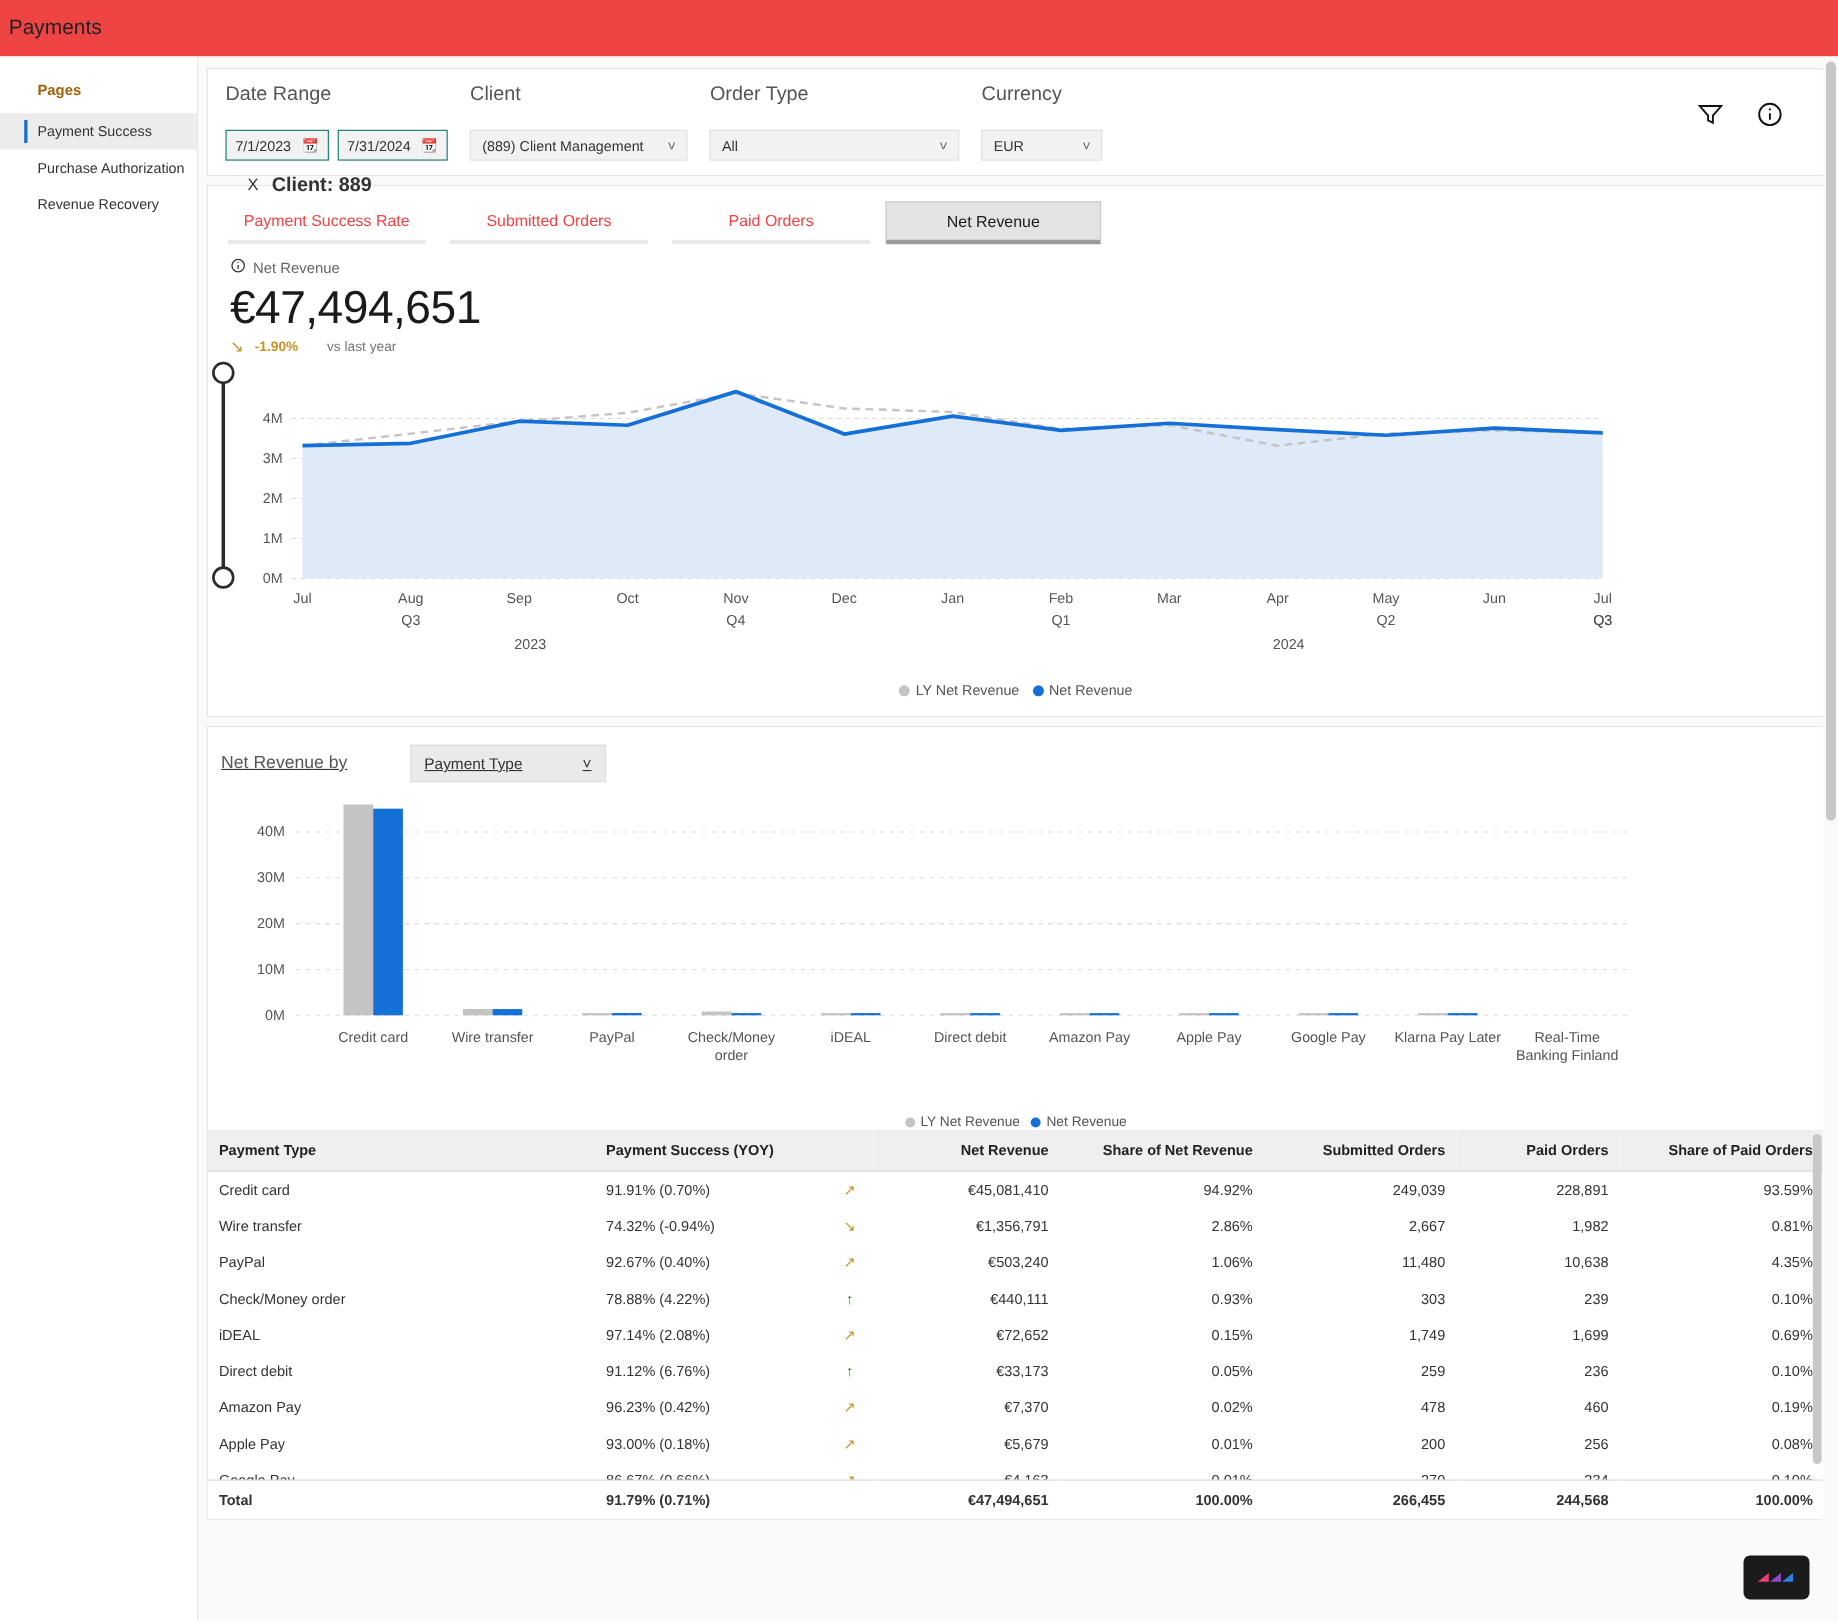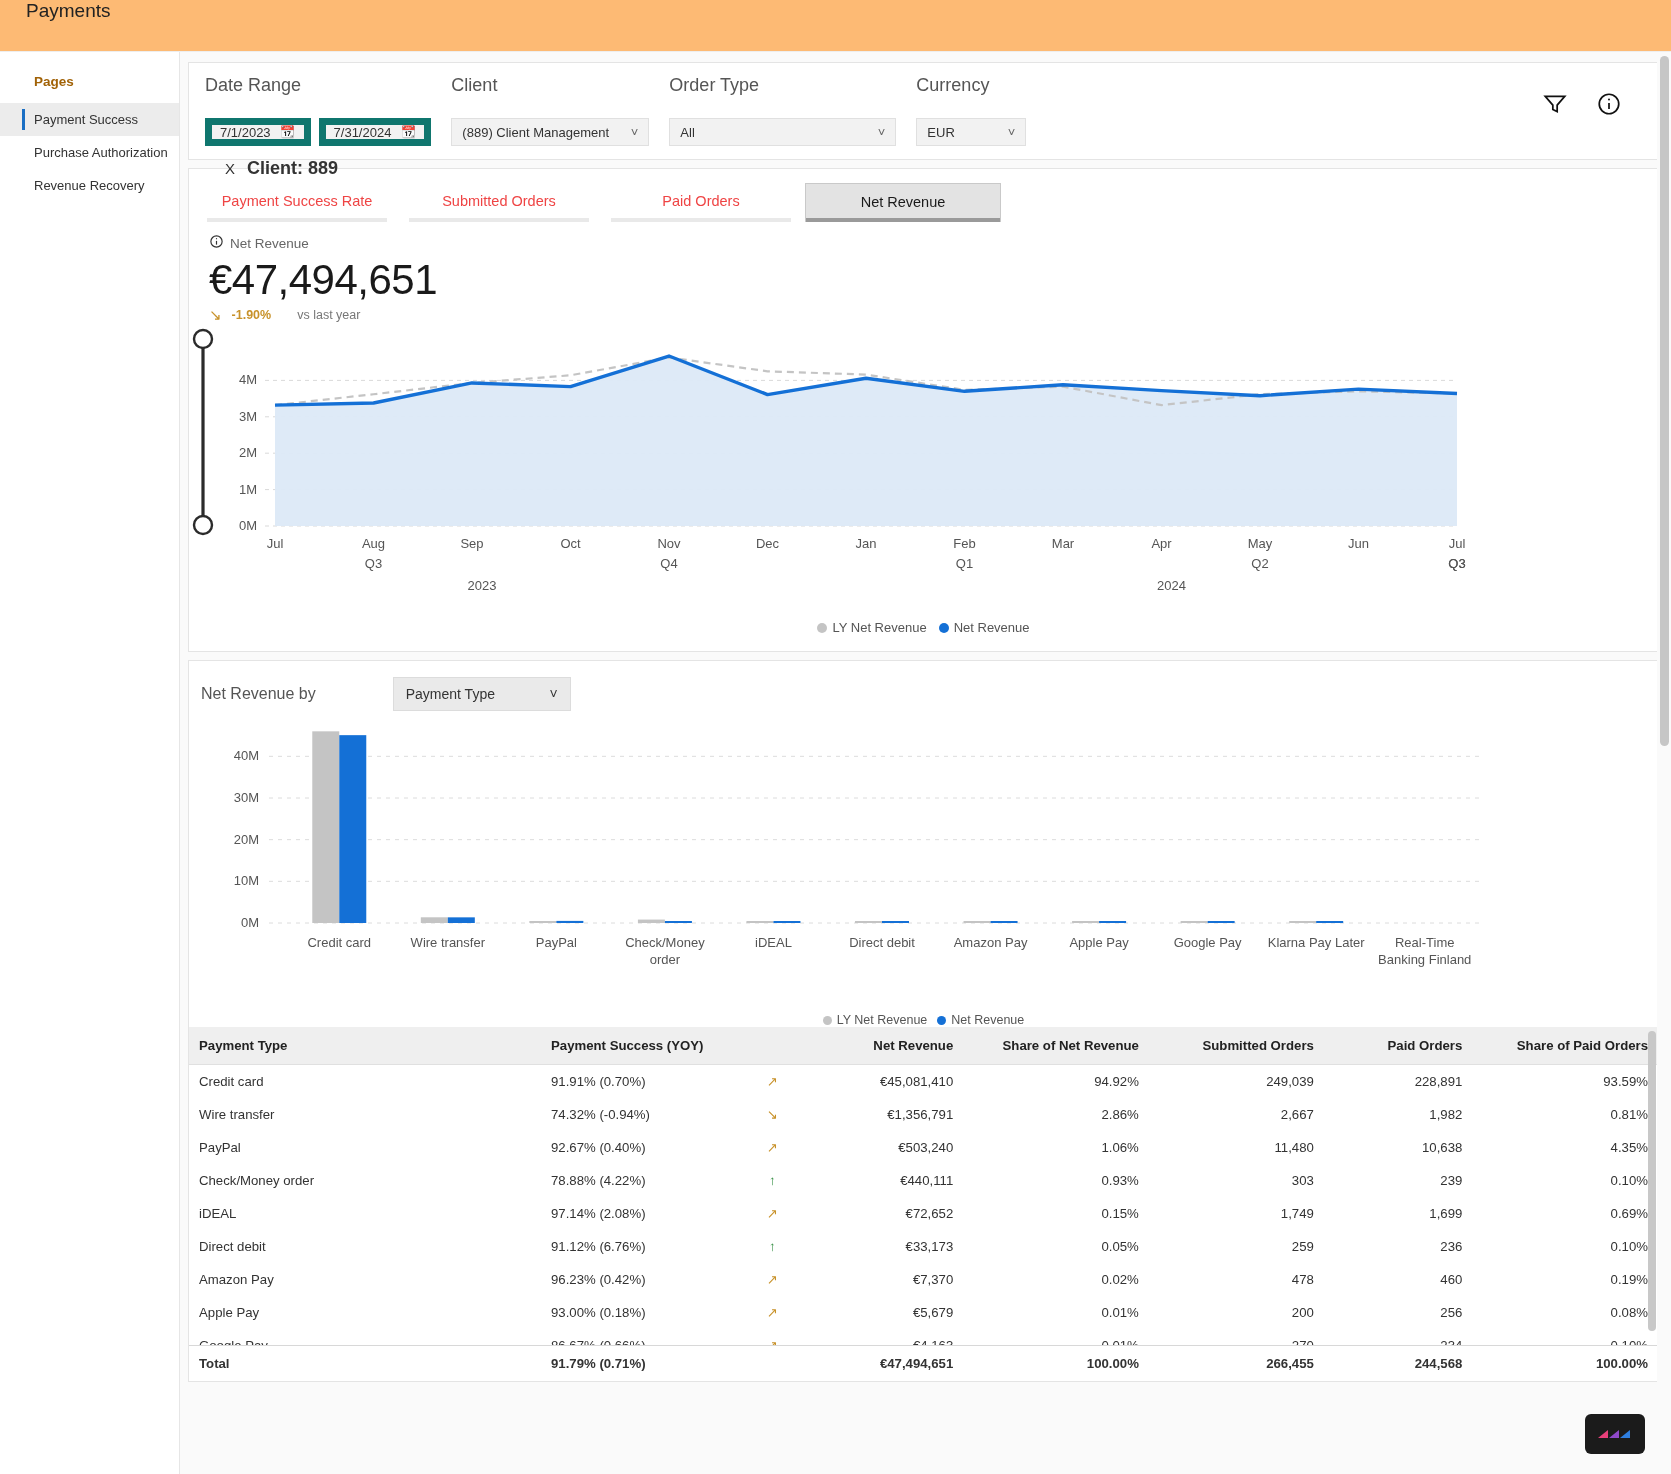--- a/index.html
+++ b/index.html
@@ -9,22 +9,22 @@
     background:#ffffff;
     font-family:"Liberation Sans", sans-serif;
     font-size:13px;
     color:#333333;
     overflow:hidden;
   }
   .app { position:relative; width:1671px; height:1474px; background:#fafafa; }
 
   
   .topbar {
-    height:52px; background:#fdba74;
-    display:flex; padding-left:26px;
+    height:52px; background:#ef4444;
+    display:flex; align-items:center; padding-left:8px;
     border-bottom:1px solid #eeeeee;
   }
   .topbar .title { font-size:19px; color:#222; font-weight:400; }
 
   
   .body { display:flex; height:1422px; }
 
   
   .sidebar { width:180px; background:#ffffff; border-right:1px solid #e6e6e6; padding-top:22px; }
   .sidebar .pages-label { font-size:13.5px; font-weight:bold; color:#a16207; padding:0 0 14px 34px; }
@@ -41,21 +41,21 @@
 
   .card { background:#ffffff; border:1px solid #e4e4e4; margin-bottom:8px; }
 
   
   .filterbar { padding:12px 16px 10px 16px; position:relative; height:98px; }
   .filters { display:flex; align-items:flex-start; gap:20px; }
   .fgroup { display:flex; flex-direction:column; }
   .flabel { font-size:18px; color:#555; margin-bottom:22px; }
   .fctrls { display:flex; gap:8px; }
   .inp {
-    background:#f2f2f2; border:7px solid #0f766e; height:28px; display:flex; align-items:center;
+    background:#f2f2f2; border:1px solid #0f766e; height:28px; display:flex; align-items:center;
     padding:0 8px; font-size:13px; color:#333; min-width:90px; justify-content:space-between;
   }
   .inp .cal { color:#777; font-size:12px; margin-left:10px; }
   .sel { background:#f2f2f2; border:1px solid #e0e0e0; height:28px; display:flex; align-items:center;
          padding:0 10px; font-size:13px; color:#333; justify-content:space-between; }
   .sel .chev { margin-left:14px; color:#666; }
   .chip-row { display:flex; align-items:center; gap:12px; margin-top:12px; padding-left:20px; }
   .chip-x { font-size:15px; color:#333; cursor:pointer; font-family:"Liberation Sans",sans-serif; }
   .chip-lbl { font-size:18px; font-weight:bold; color:#333; }
   .fb-icons { position:absolute; right:36px; top:28px; display:flex; gap:28px; align-items:center; }
@@ -83,21 +83,21 @@
   .kpi .delta .pct { color:#c8922a; font-weight:bold; font-size:12.5px; }
   .kpi .delta .vs { color:#777; margin-left:16px; font-size:12.5px; }
 
   
   .linewrap { position:relative; height:300px; margin-top:2px; }
   .legend { display:flex; justify-content:center; gap:12px; margin-top:-6px; font-size:13px; color:#555; }
   .legend .it { display:flex; align-items:center; gap:5px; }
   .dot { width:10px; height:10px; border-radius:50%; display:inline-block; }
 
   
-  .barhead { display:flex; align-items:center; gap:77px; padding:16px 0 0 12px; }
+  .barhead { display:flex; align-items:center; gap:57px; padding:16px 0 0 12px;text-decoration:underline; }
   .barhead .t { font-size:16px; color:#555; }
   .barsel {
     background:#eaeaea; border:1px solid #dcdcdc; width:178px; height:34px;
     display:flex; align-items:center; justify-content:space-between; padding:0 12px;
     font-size:14px; color:#333; cursor:pointer;
   }
   .barwrap { position:relative; height:300px; }
   .legend2 { display:flex; justify-content:center; gap:10px; font-size:12.5px; color:#555; margin-top:2px;}
 
   

